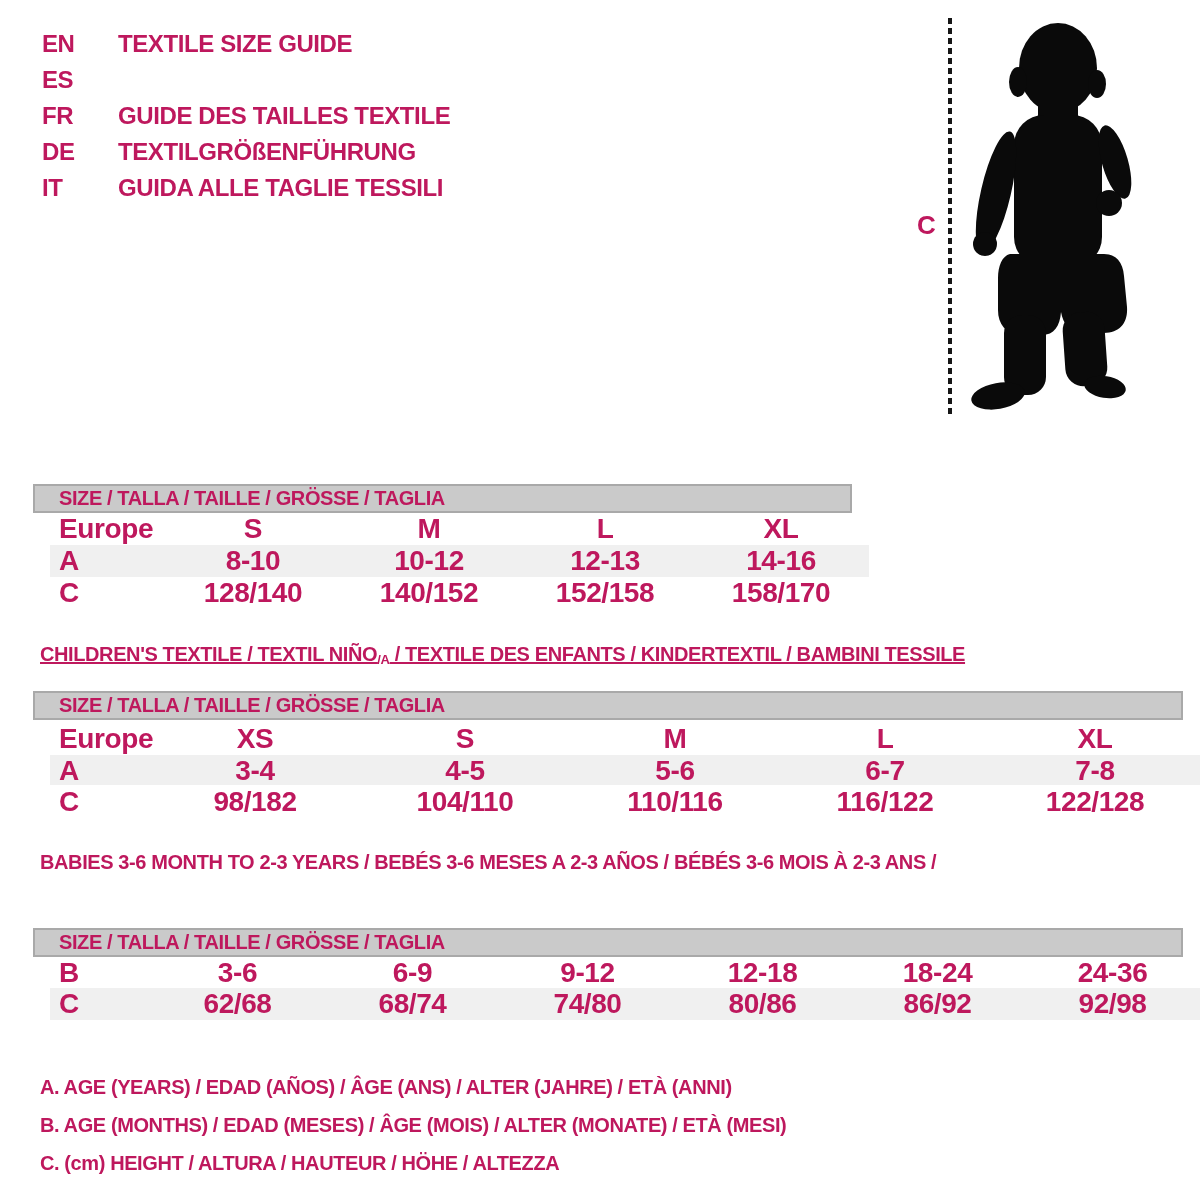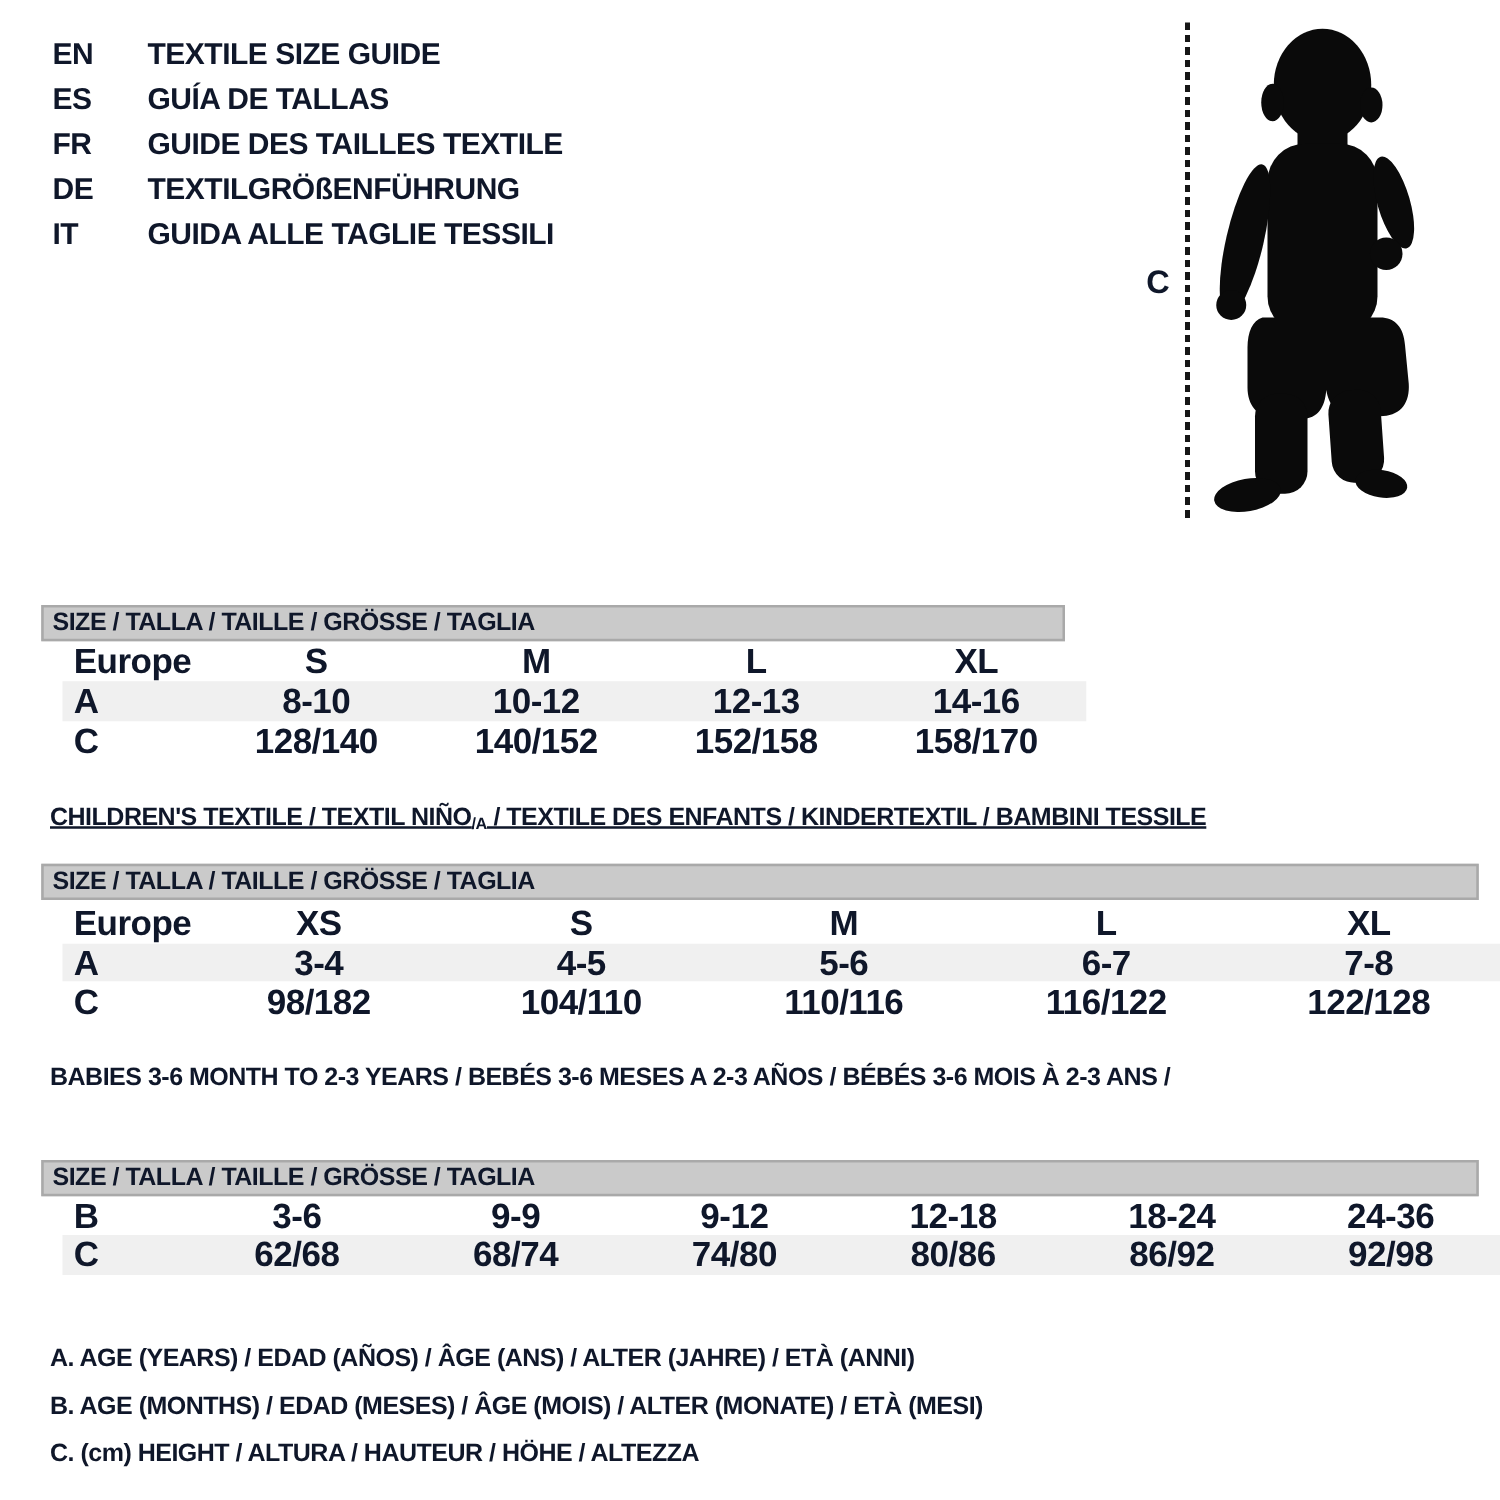--- a/index.html
+++ b/index.html
@@ -1,19 +1,19 @@
 <!DOCTYPE html>
 <html><head>
 <meta charset="utf-8">
 <style>
   html,body { margin:0; padding:0; background:#fff; }
   .canvas {
     position:relative; width:1200px; height:1200px; background:#ffffff;
     font-family:"Liberation Sans", sans-serif; font-weight:bold;
-    color:#0f172a; overflow:hidden; letter-spacing:-0.4px;
+    color:#be185d; overflow:hidden; letter-spacing:-0.4px;
   }
 
   
   .lang { position:absolute; left:42px; top:26px; }
   .lang-row { display:flex; font-size:24px; line-height:36px; }
   .lang-code { width:76px; }
 
   
   .fig-line {
     position:absolute; left:948px; top:18px; width:4px; height:398px;
@@ -27,21 +27,21 @@
   #junior-title   { top:430px; }
   #children-title { top:643px;text-decoration:underline; }
   #babies-title1  { top:851px; }
   #babies-title2  { top:884px; }
   .sub-sm { font-size:13px; vertical-align:-3px; letter-spacing:-0.3px; }
 
   
   .band {
     position:absolute; left:33px; height:29px; box-sizing:border-box;
     background:#cacaca; border:2px solid #a9a9a9;
-    display:flex; align-items:center; padding-left:7px; font-size:20px;
+    display:flex; align-items:center; padding-left:24px; font-size:20px;
   }
   #junior-band   { top:484px; width:819px; }
   #children-band { top:691px; width:1150px; }
   #babies-band   { top:928px; width:1150px; }
 
   
   .trow { position:absolute; left:50px; display:grid; align-items:center; font-size:28px; }
   .trow > div { white-space:nowrap; }
   .lbl { padding-left:9px; text-align:left; }
   .val { text-align:center; }
@@ -66,21 +66,20 @@
 
 <div class="canvas">
 
   <div class="lang">
     <div class="lang-row">
       <span class="lang-code">EN</span>
       <span class="lang-title">TEXTILE SIZE GUIDE</span>
     </div>
     <div class="lang-row">
       <span class="lang-code">ES</span>
-      <span class="lang-title">GUÍA DE TALLAS</span>
     </div>
     <div class="lang-row">
       <span class="lang-code">FR</span>
       <span class="lang-title">GUIDE DES TAILLES TEXTILE</span>
     </div>
     <div class="lang-row">
       <span class="lang-code">DE</span>
       <span class="lang-title">TEXTILGRÖßENFÜHRUNG</span>
     </div>
     <div class="lang-row">
@@ -165,21 +164,21 @@
     <div class="val">110/116</div>
     <div class="val">116/122</div>
     <div class="val">122/128</div>
   </div>
 
   <div class="sec-title" id="babies-title1">BABIES 3-6 MONTH TO 2-3 YEARS / BEBÉS 3-6 MESES A 2-3 AÑOS / BÉBÉS 3-6 MOIS À 2-3 ANS /</div>
   <div class="band" id="babies-band">SIZE / TALLA / TAILLE / GRÖSSE / TAGLIA</div>
   <div class="trow cols-babies" id="babies-r0">
     <div class="lbl">B</div>
     <div class="val">3-6</div>
-    <div class="val">9-9</div>
+    <div class="val">6-9</div>
     <div class="val">9-12</div>
     <div class="val">12-18</div>
     <div class="val">18-24</div>
     <div class="val">24-36</div>
   </div>
   <div class="trow cols-babies alt" id="babies-r1">
     <div class="lbl">C</div>
     <div class="val">62/68</div>
     <div class="val">68/74</div>
     <div class="val">74/80</div>

